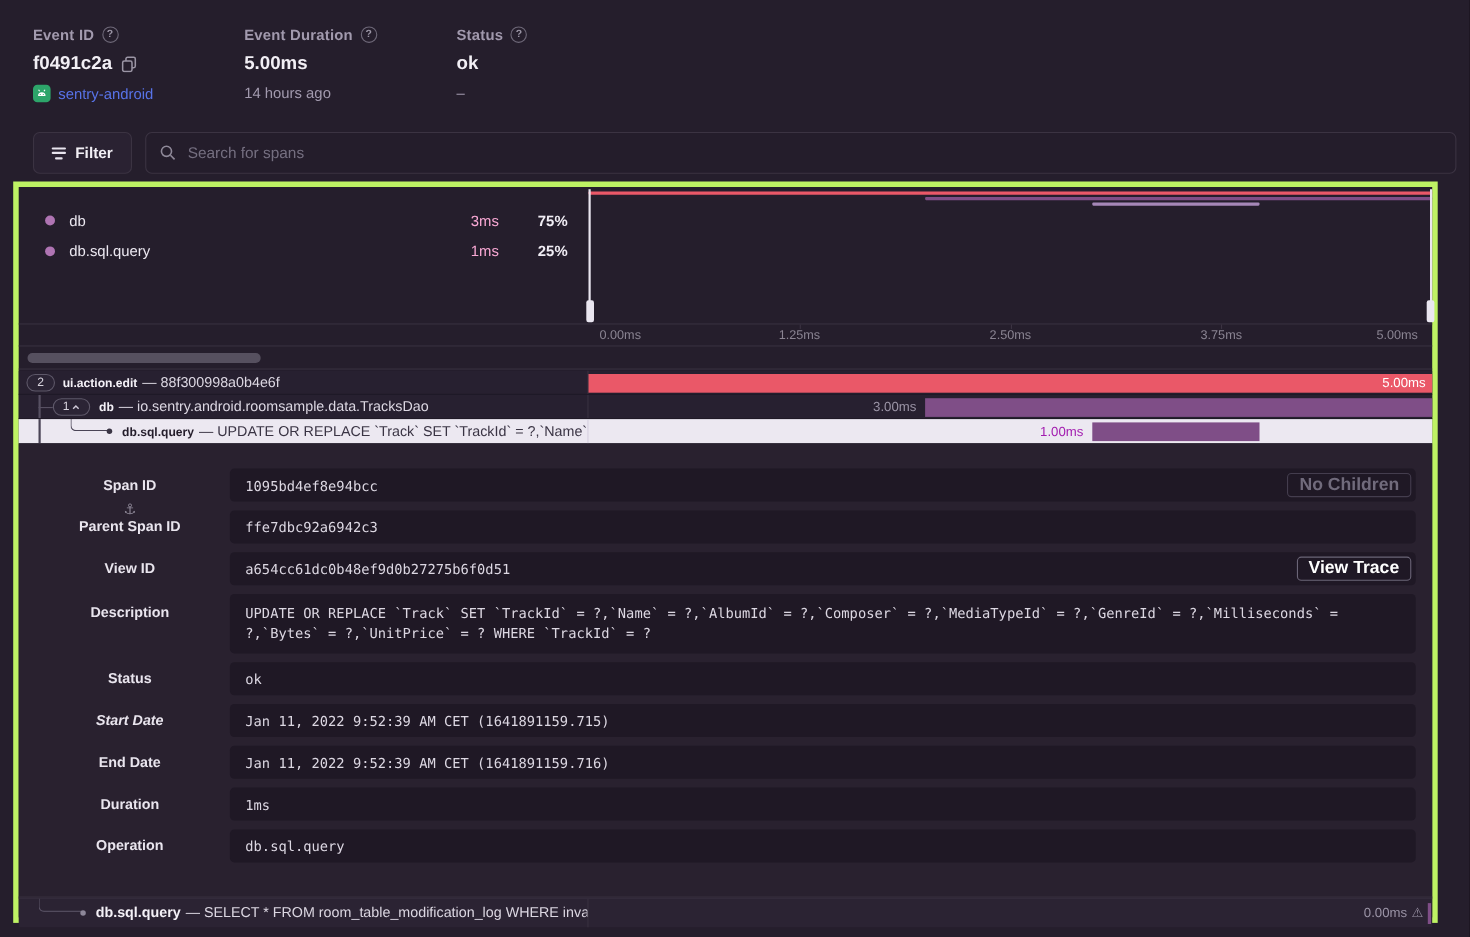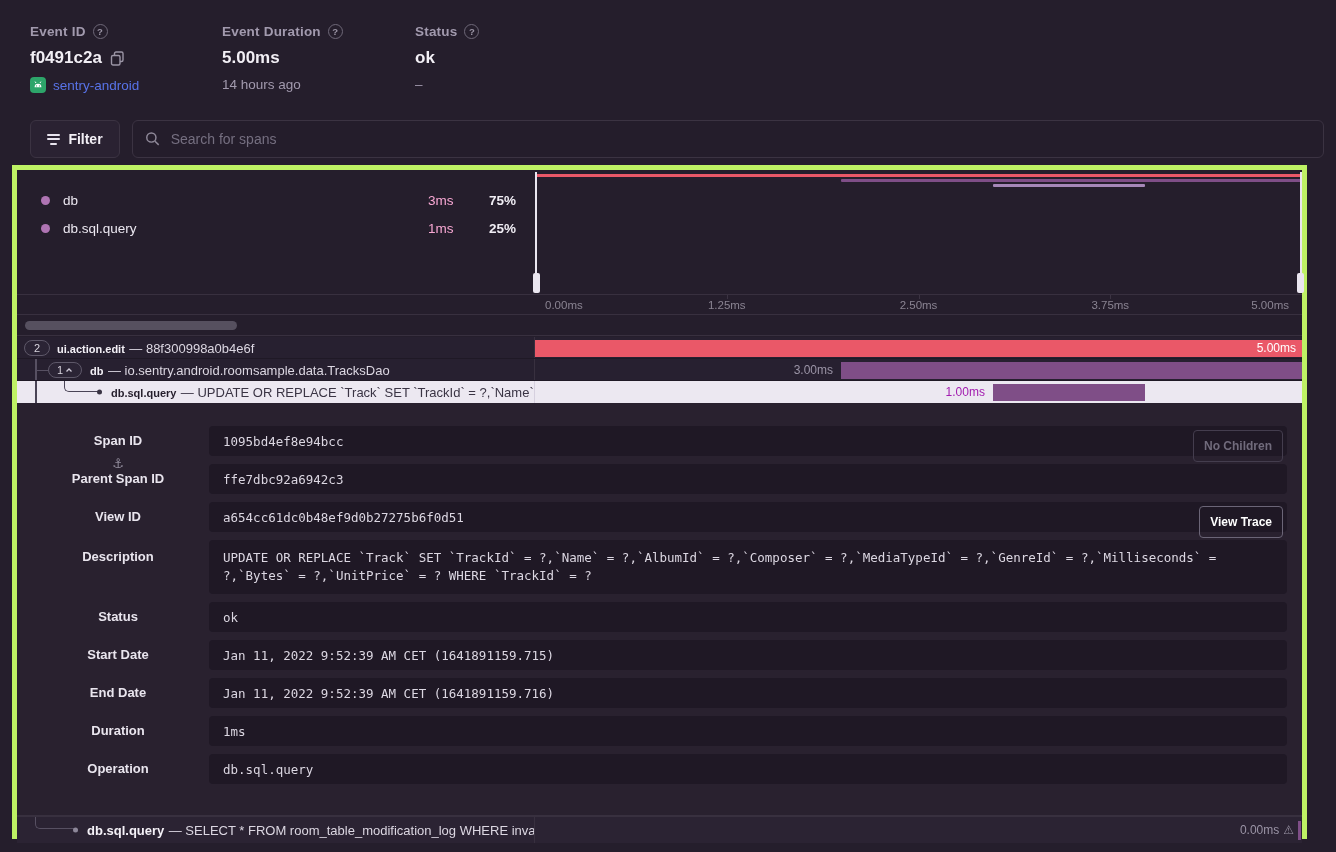--- a/index.html
+++ b/index.html
@@ -69,21 +69,21 @@
   .elbow{ position:absolute; border-left:1.5px solid #575062; border-bottom:1.5px solid #575062; border-bottom-left-radius:5px;}
   .tdot{ position:absolute; width:5px; height:5px; border-radius:50%; background:#8d8799; top:50%; transform:translateY(-50%);}
   .bar{ position:absolute; top:2.5px; height:17px;}
   .dur-label{ position:absolute; top:50%; transform:translateY(-50%); font-size:12px;}
 
   
   .details{ position:absolute; left:0; top:233px; right:0; height:413px; background:#29212f; border-bottom:1px solid #38303f;}
   .d-label{ position:absolute; left:16px; width:170px; font-size:13px; font-weight:bold; color:#e9e5ee; display:flex; align-items:center; gap:8px;flex-direction:column;}
   .d-box{ position:absolute; left:192px; right:15px; height:30px; background:#1f1825; border-radius:4px; display:flex; align-items:center; padding:0 14px; font-family:"DejaVu Sans Mono", monospace; font-size:12.5px; color:#dcd7e2;}
   .d-box.tall{ height:54px; align-items:flex-start; padding-top:9px; line-height:18px; white-space:normal;}
-  .d-btn{ position:absolute; right:4px; top:4px; height:32px; padding:0 10px; border-radius:4px; font-family:"Liberation Sans",sans-serif; font-size:12px; font-weight:bold; display:flex; align-items:center; background:transparent; cursor:pointer;}
+  .d-btn{ position:absolute; right:4px; top:4px; height:22px; padding:0 10px; border-radius:4px; font-family:"Liberation Sans",sans-serif; font-size:16px; font-weight:bold; display:flex; align-items:center; background:transparent; cursor:pointer;}
   .d-btn.disabled{ border:1px solid #443d4e; color:#716b7c; cursor:default;}
   .d-btn.primary{ border:1px solid #6b6577; color:#ffffff;}
   .anchor-ic{ font-size:13px; color:#8f8999; font-family:"DejaVu Sans", sans-serif;}
 
   
   .footer-row{ position:absolute; left:0; top:646px; right:0; height:27px; background:#2b2333; border-top:1px solid #38303f; display:flex; cursor:pointer;}
   .footer-row .lcell{ position:relative; width:518px; border-right:1px solid #38303f; overflow:hidden; white-space:nowrap;}
   .footer-row .rcell{ position:relative; flex:1;}
   .f-dur{ position:absolute; right:8px; top:50%; transform:translateY(-50%); display:flex; align-items:center; gap:4px; font-size:12px; color:#9b94a6;}
   .warn-ic{ font-size:12px; color:#9b94a6; font-family:"DejaVu Sans", sans-serif;}
@@ -296,21 +296,21 @@
         <span>UPDATE OR REPLACE `Track` SET `TrackId` = ?,`Name` = ?,`AlbumId` = ?,`Composer` = ?,`MediaTypeId` = ?,`GenreId` = ?,`Milliseconds` = ?,`Bytes` = ?,`UnitPrice` = ? WHERE `TrackId` = ?</span>
       </div>
 
       <div class="d-label" style="top:206px;">
           <span>Status</span>
         </div>
       <div class="d-box" style="top:199px;">
           <span>ok</span>
         </div>
 
-      <div class="d-label" style="top:244px;">
+      <div class="d-label" style="top:244px;font-style:italic;">
           <span>Start Date</span>
         </div>
       <div class="d-box" style="top:237px;">
           <span>Jan 11, 2022 9:52:39 AM CET (1641891159.715)</span>
         </div>
 
       <div class="d-label" style="top:282px;">
           <span>End Date</span>
         </div>
       <div class="d-box" style="top:275px;">

